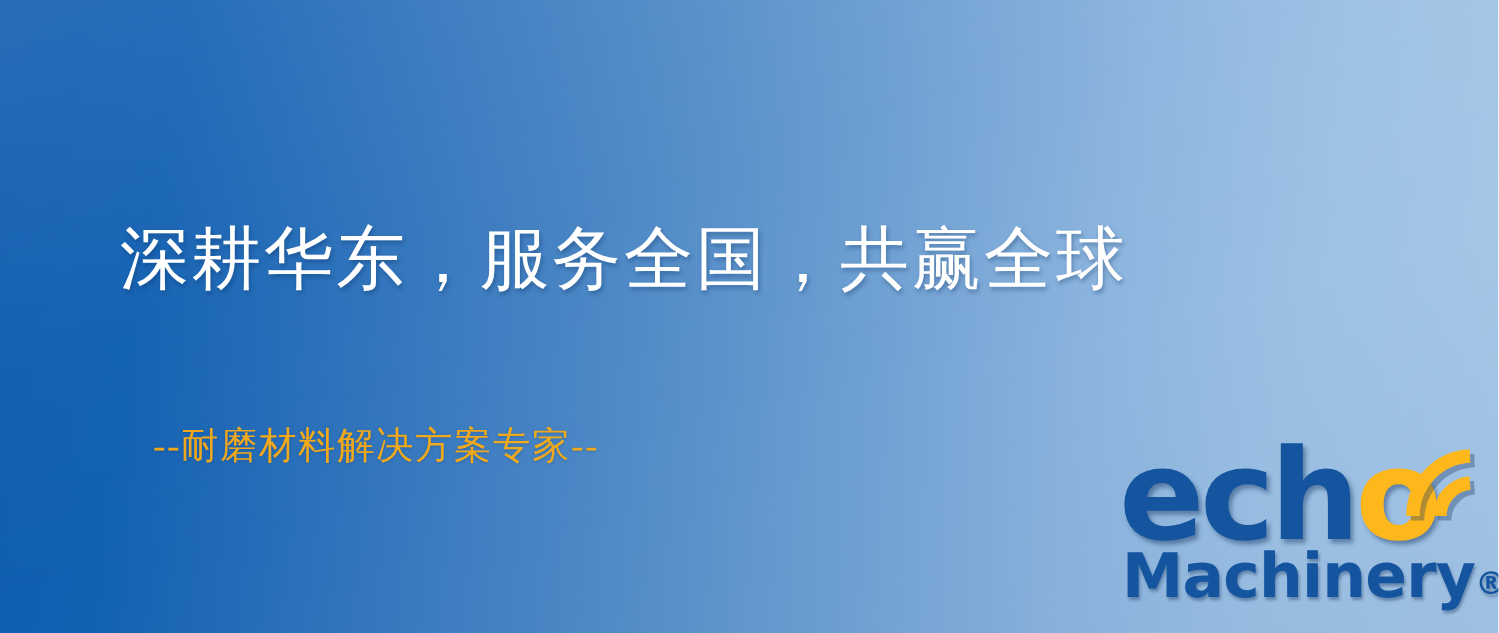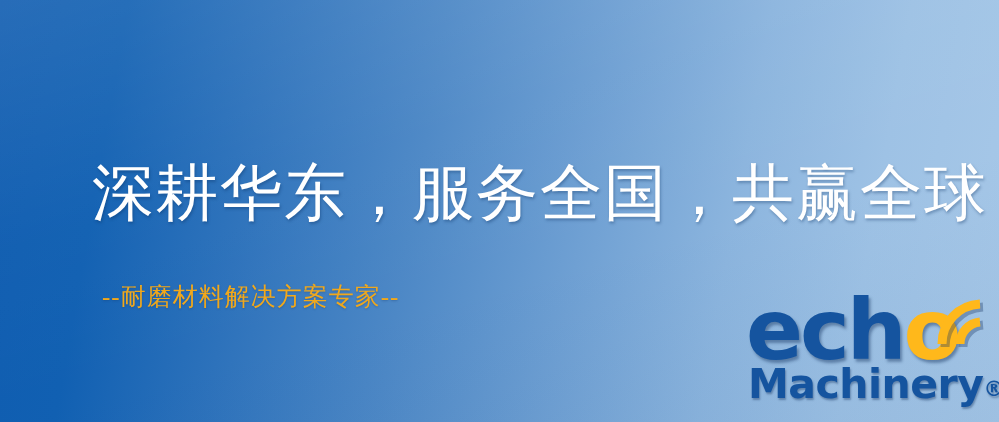--- a/index.html
+++ b/index.html
@@ -38,24 +38,24 @@
         rgba(0,0,0,0.00) 60%,
         rgba(10,60,120,0.06) 100%);
     pointer-events: none;
   }
 
   
   .headline {
     position: absolute;
     left: 80px;
     top: 148px;
-    margin: 12px;
+    margin: 0;
     color: #ffffff;
     font-family: Liberation Sans, sans-serif;
-    font-size: 62px;
+    font-size: 46px;
     font-weight: 400;
     line-height: 1.08;
     letter-spacing: 2px;
     white-space: nowrap;
     text-shadow: 1px 2px 3px rgba(10,45,95,0.35);
   }
 
   
   .subtitle {
     position: absolute;

